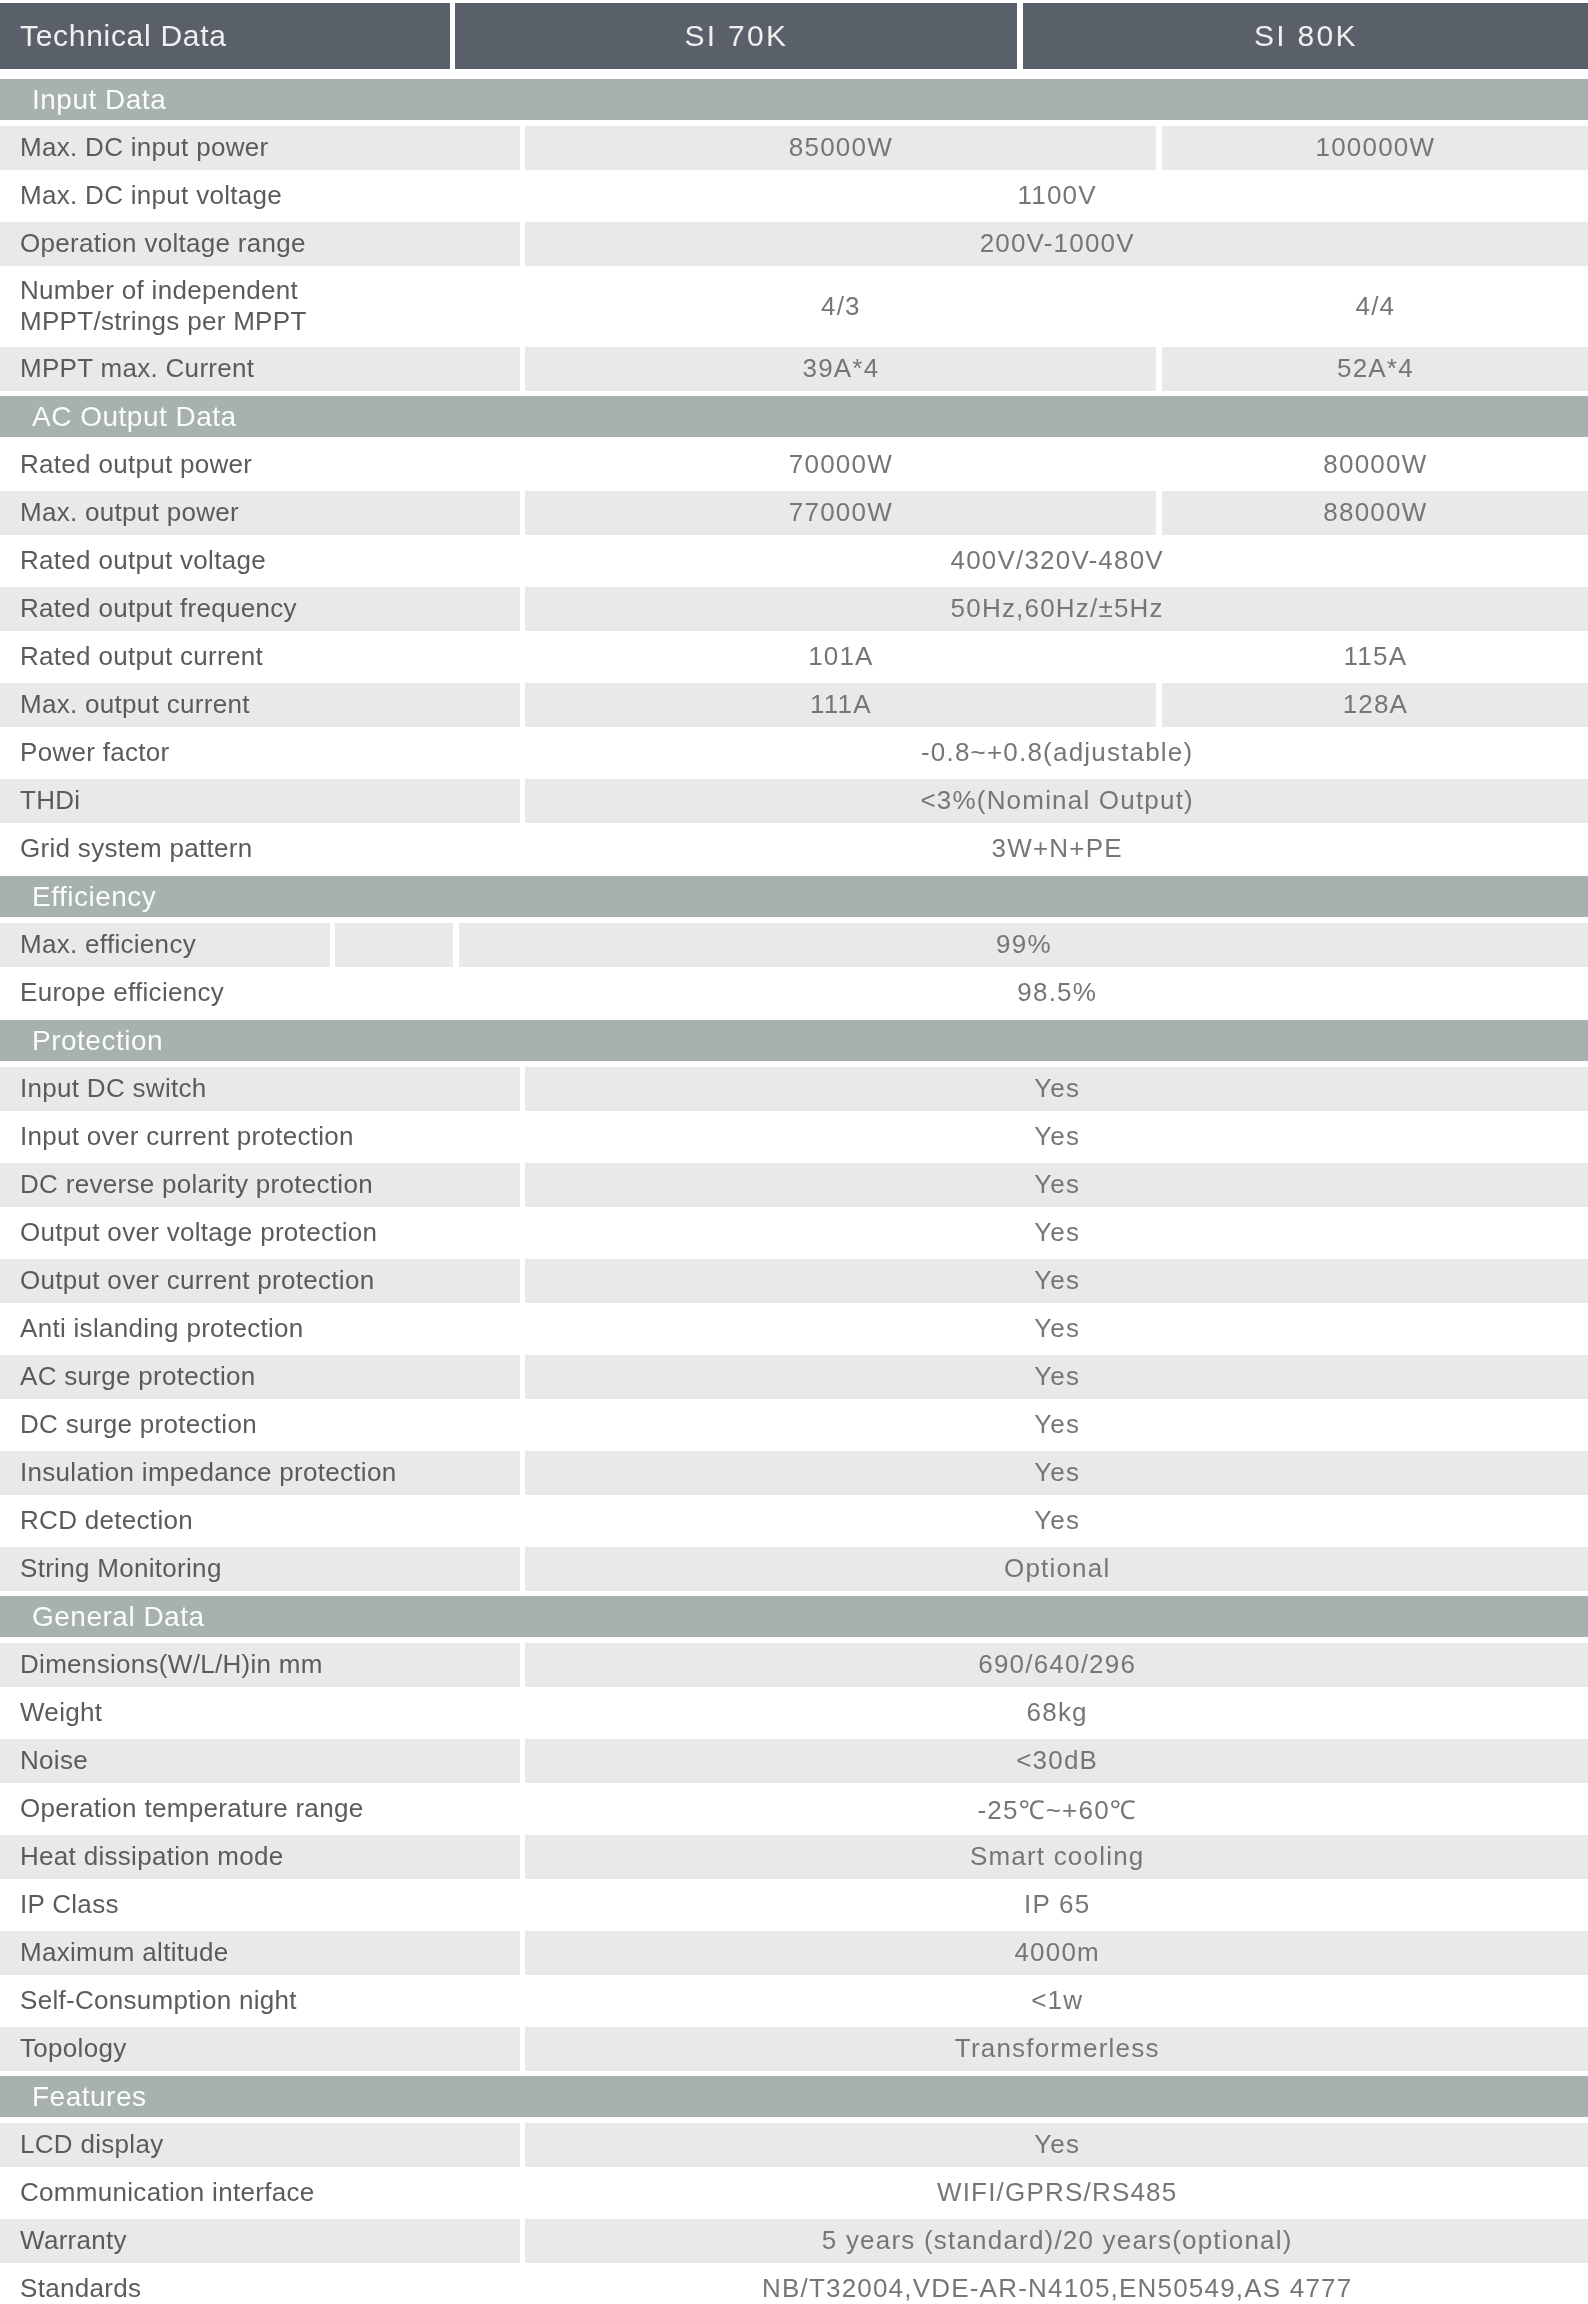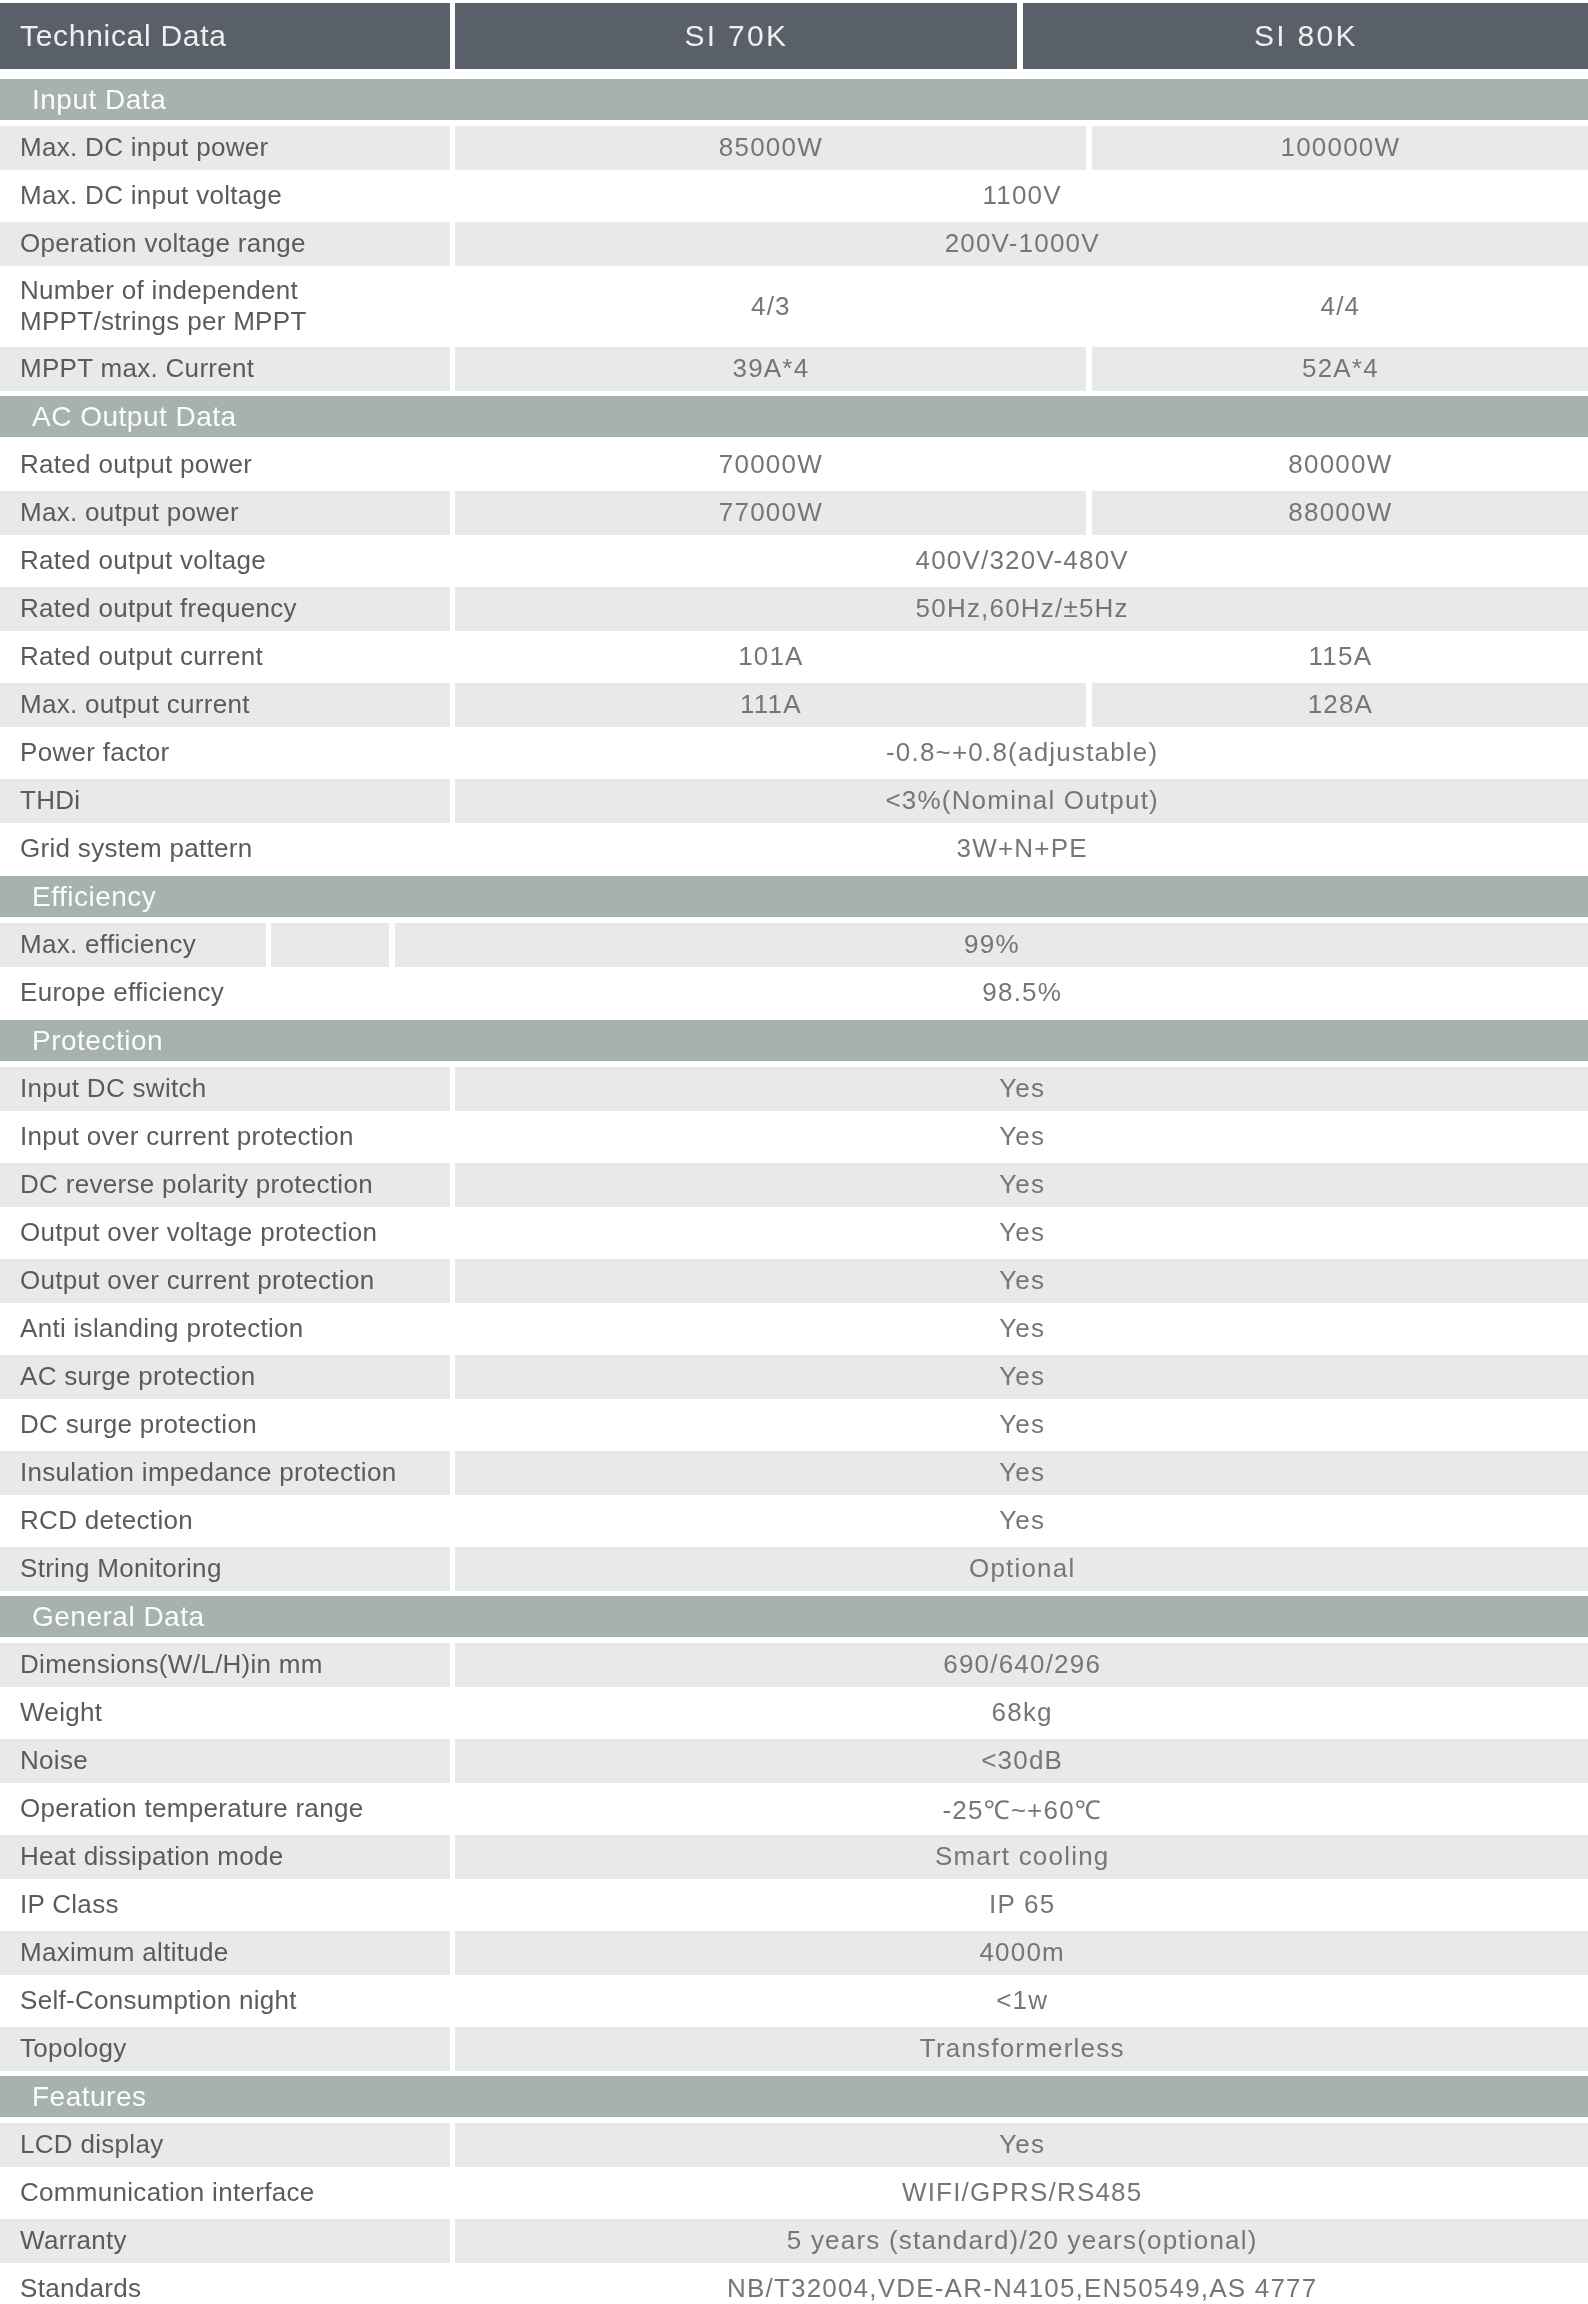--- a/index.html
+++ b/index.html
@@ -74,32 +74,32 @@
     height: 48px;
     box-sizing: border-box;
     padding: 1.8px 0;
     background: #ffffff;
   }
   .row.double { height: 77px; }
   .row .cell { background: #ffffff; }
   .row.shaded .cell { background: #e8e9e9; }
 
   .c-label {
-    width: 450px;
+    width: 520px;
     box-sizing: border-box;
     padding-left: 20px;
     display: flex;
     align-items: center;
     font-size: 26px;
     color: #5a5b5d;
     letter-spacing: 0.3px;
     white-space: pre-line;
     line-height: 1.22;
   }
-  .row.special .c-label { width: 266px; }
+  .row.special .c-label { width: 330px; }
   .c-filler { width: 118px; }
 
   .c-val {
     width: 631px;
     display: flex;
     align-items: center;
     justify-content: center;
     font-size: 26px;
     color: #75767a;
     letter-spacing: 1.2px;

